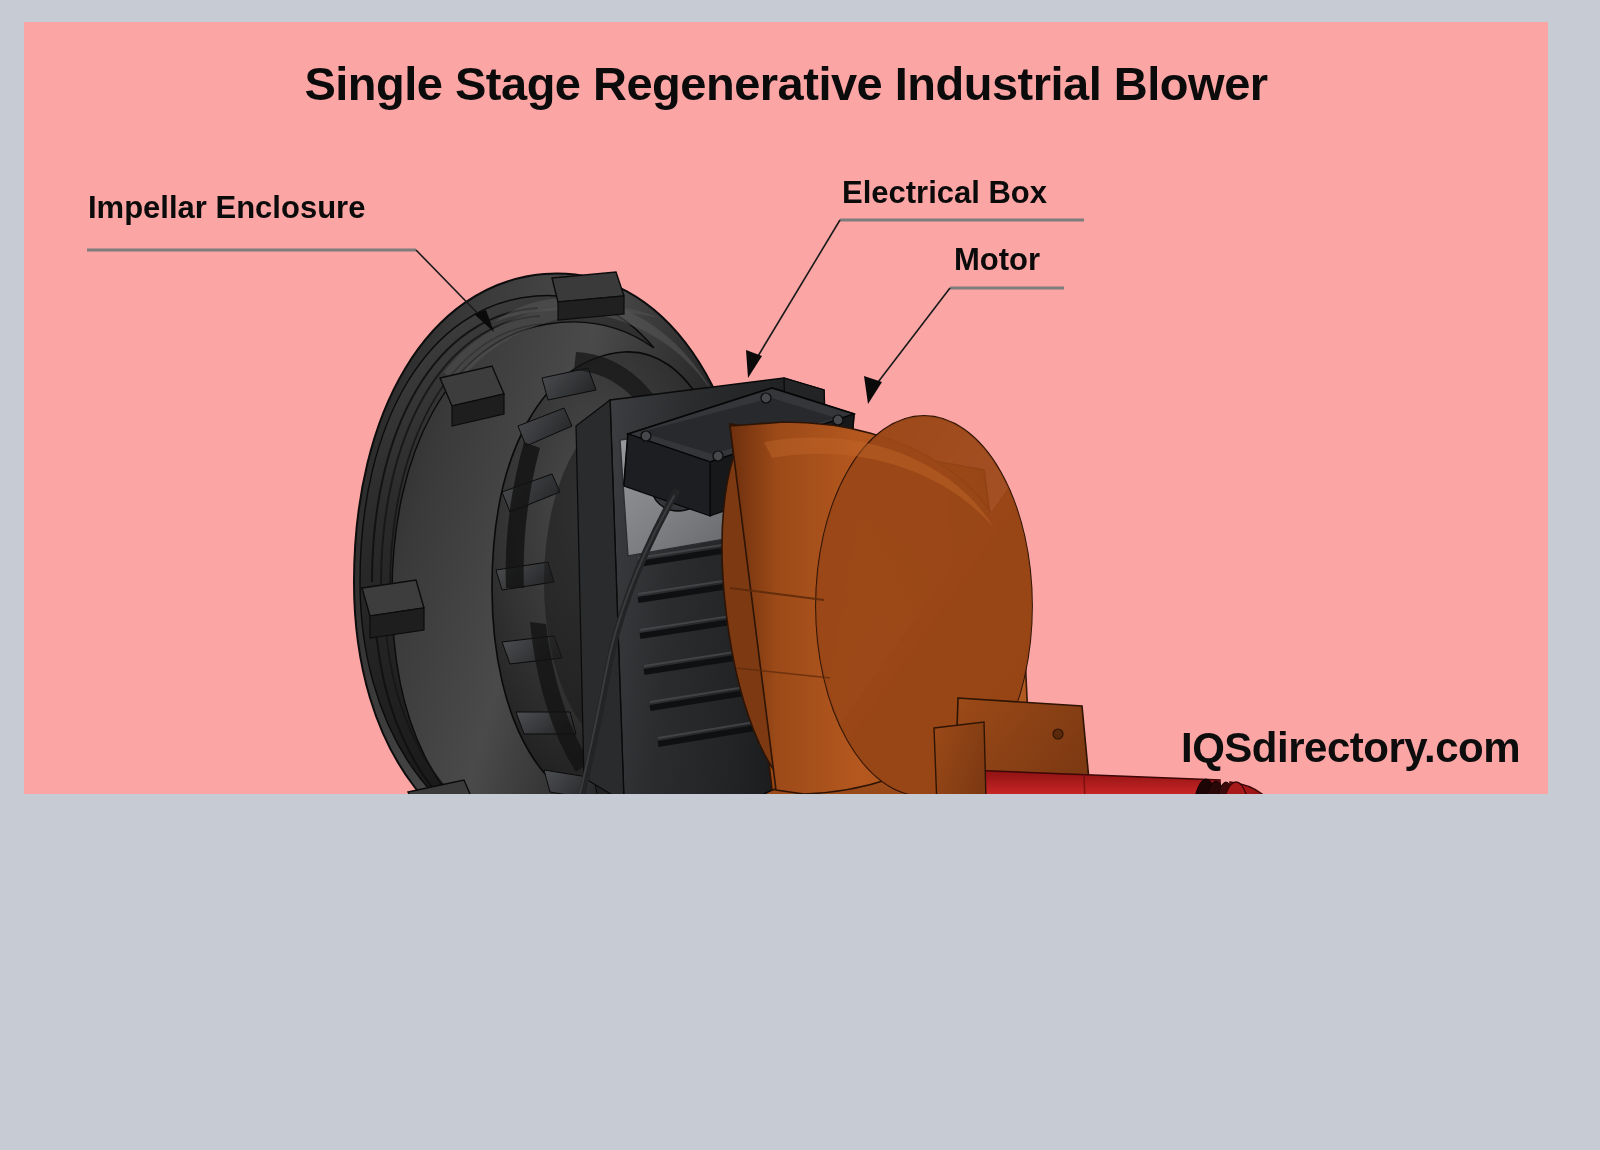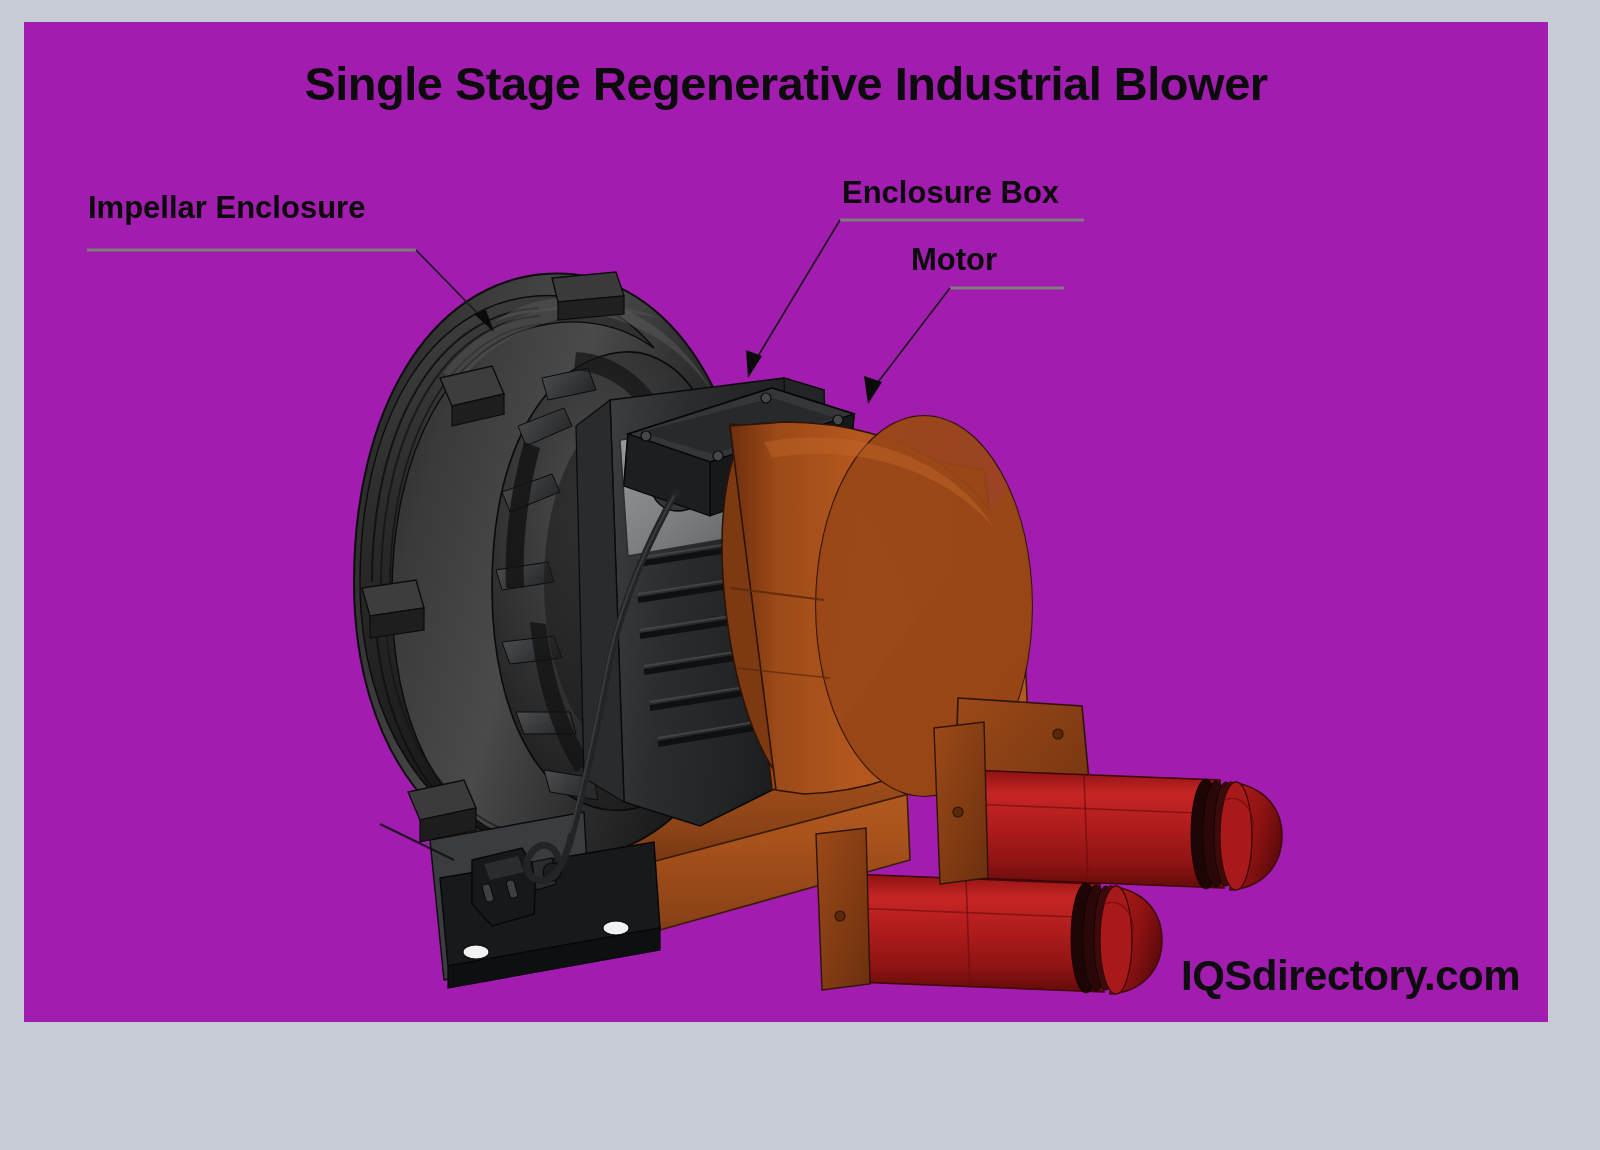--- a/index.html
+++ b/index.html
@@ -10,22 +10,22 @@
   }
   #frame{
     position:relative;
     width:1600px;height:1150px;
     background:#c6cbd4;
     box-sizing:border-box;
   }
   #panel{
     position:absolute;
     left:24px;top:22px;
-    width:1524px;height:1000px;
-    background:#a21caf;
+    width:1524px;height:772px;
+    background:#fca5a5;
     overflow:hidden;
   }
   #title{
     position:absolute;
     left:0;top:34px;width:1524px;
     text-align:center;
     font-size:47px;
     font-weight:bold;
     letter-spacing:-0.5px;
     color:#0b0b0b;
@@ -34,21 +34,21 @@
   .callout-label{
     position:absolute;
     font-size:31px;
     font-weight:bold;
     color:#0b0b0b;
     white-space:nowrap;
     line-height:1.05;
   }
   #lbl-impeller{ left:64px; top:170px;text-align:center; }
   #lbl-ebox{ left:818px; top:155px; }
-  #lbl-motor{ left:887px; top:222px; }
+  #lbl-motor{ left:930px; top:222px; }
   #watermark{
     position:absolute;
     right:28px; bottom:22px;
     font-size:42px;
     font-weight:bold;
     color:#0d0d0d;
     white-space:nowrap;
     letter-spacing:-0.5px;
     margin-left:47px;
   }
@@ -389,19 +389,19 @@
 
       <g>
         <line x1="926" y1="266" x2="1040" y2="266" stroke="#7d7d7d" stroke-width="3"></line>
         <line x1="926" y1="266" x2="848" y2="368" stroke="#1a1a1a" stroke-width="1.6"></line>
         <polygon points="844,382 840,354 858,360" fill="#0a0a0a"></polygon>
       </g>
     </svg>
 
     <div class="callout-label" id="lbl-impeller">Impellar Enclosure</div>
 
-    <div class="callout-label" id="lbl-ebox">Enclosure Box</div>
+    <div class="callout-label" id="lbl-ebox">Electrical Box</div>
 
     <div class="callout-label" id="lbl-motor">Motor</div>
 
     <div id="watermark">IQSdirectory.com</div>
   </div>
 </div>
 
 </body></html>

